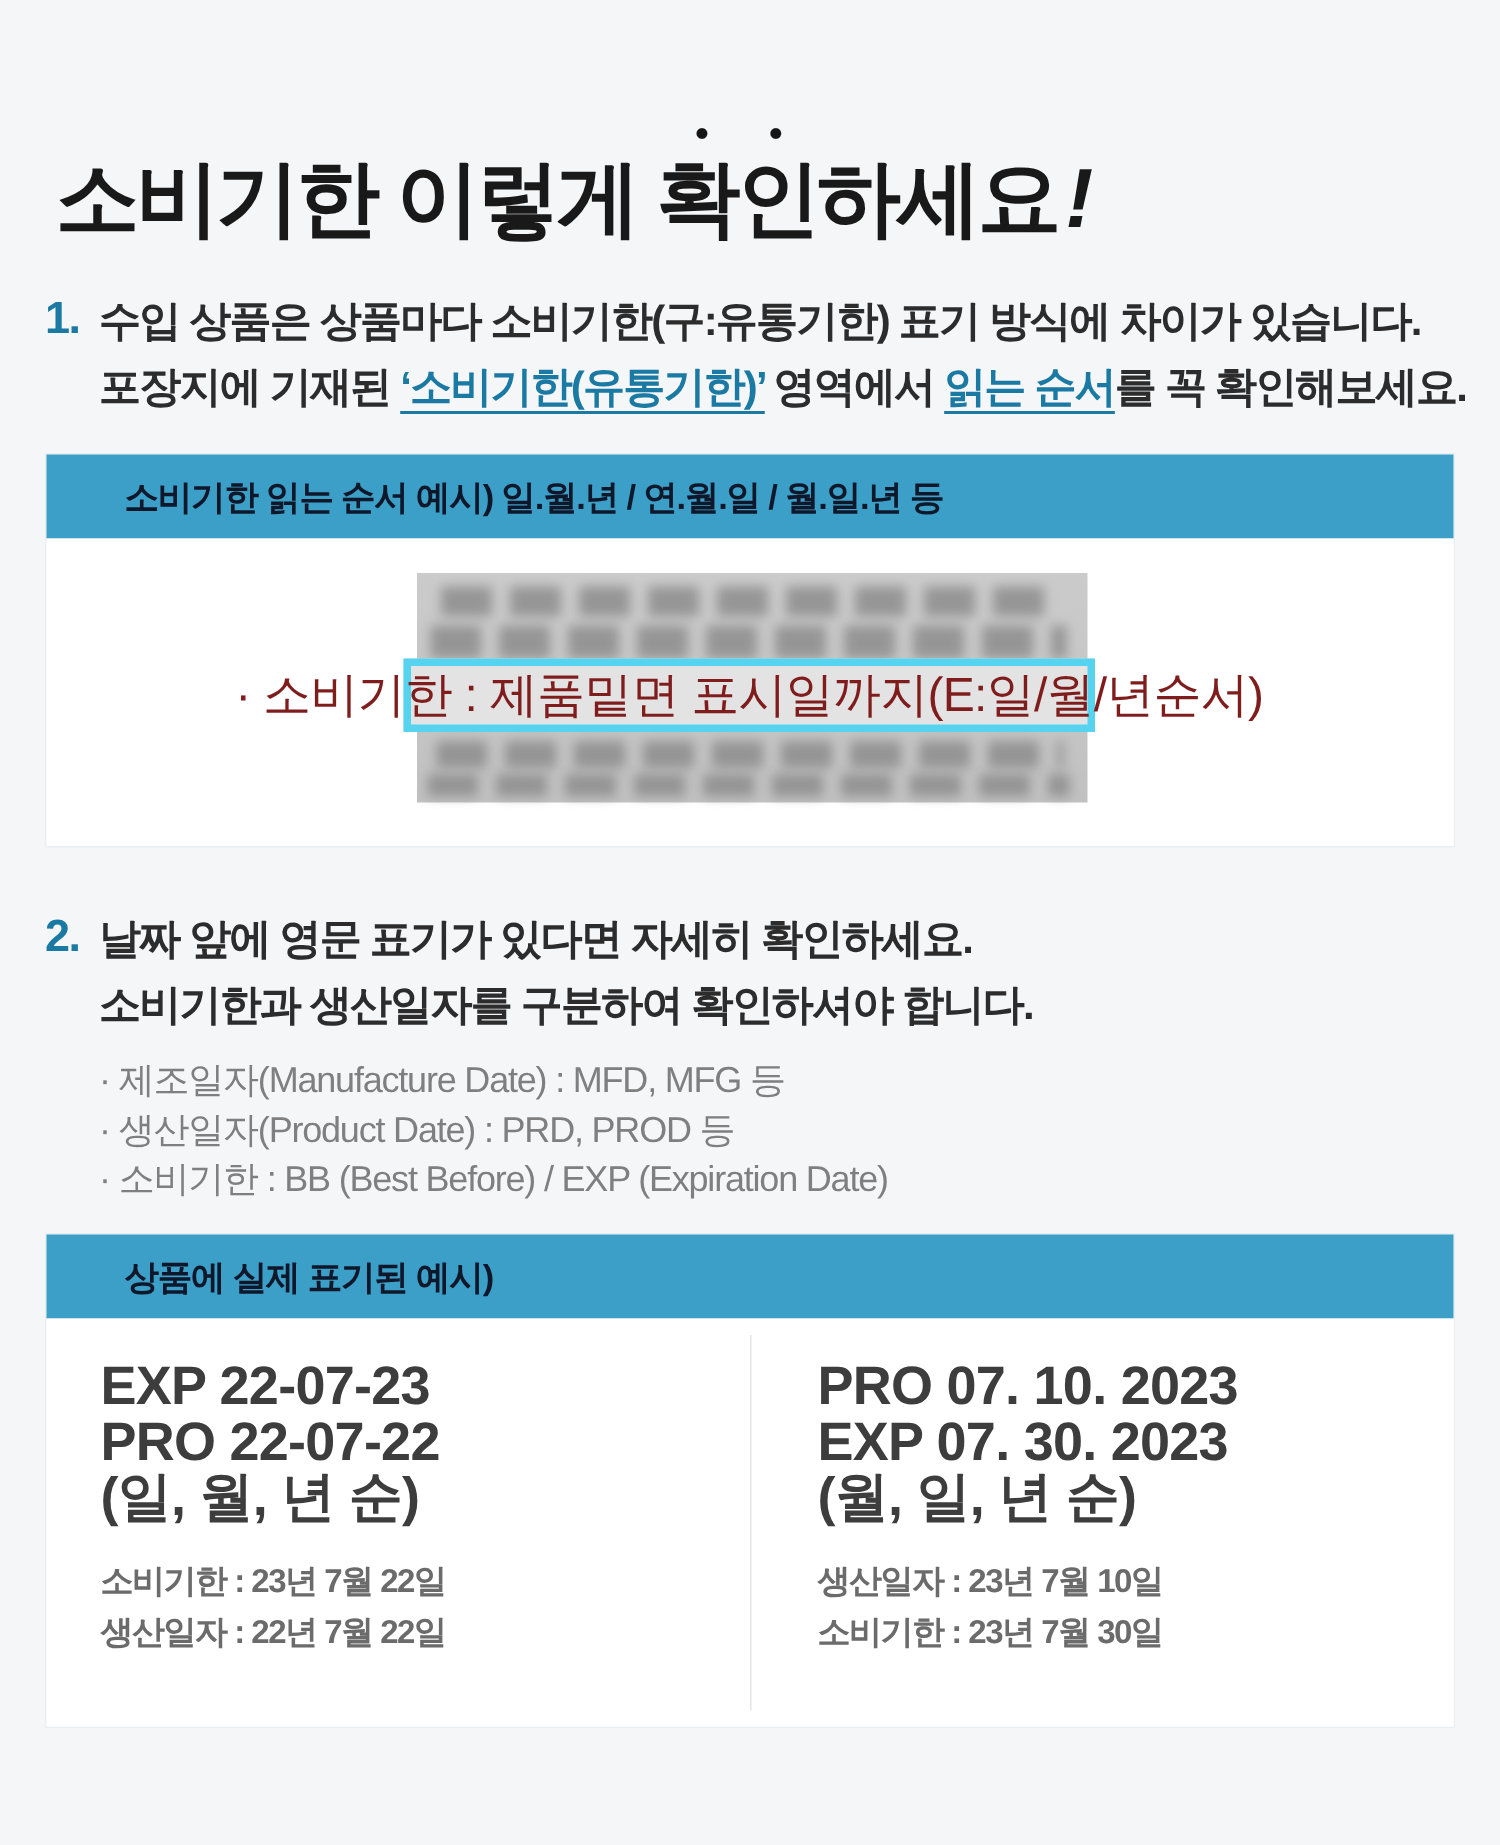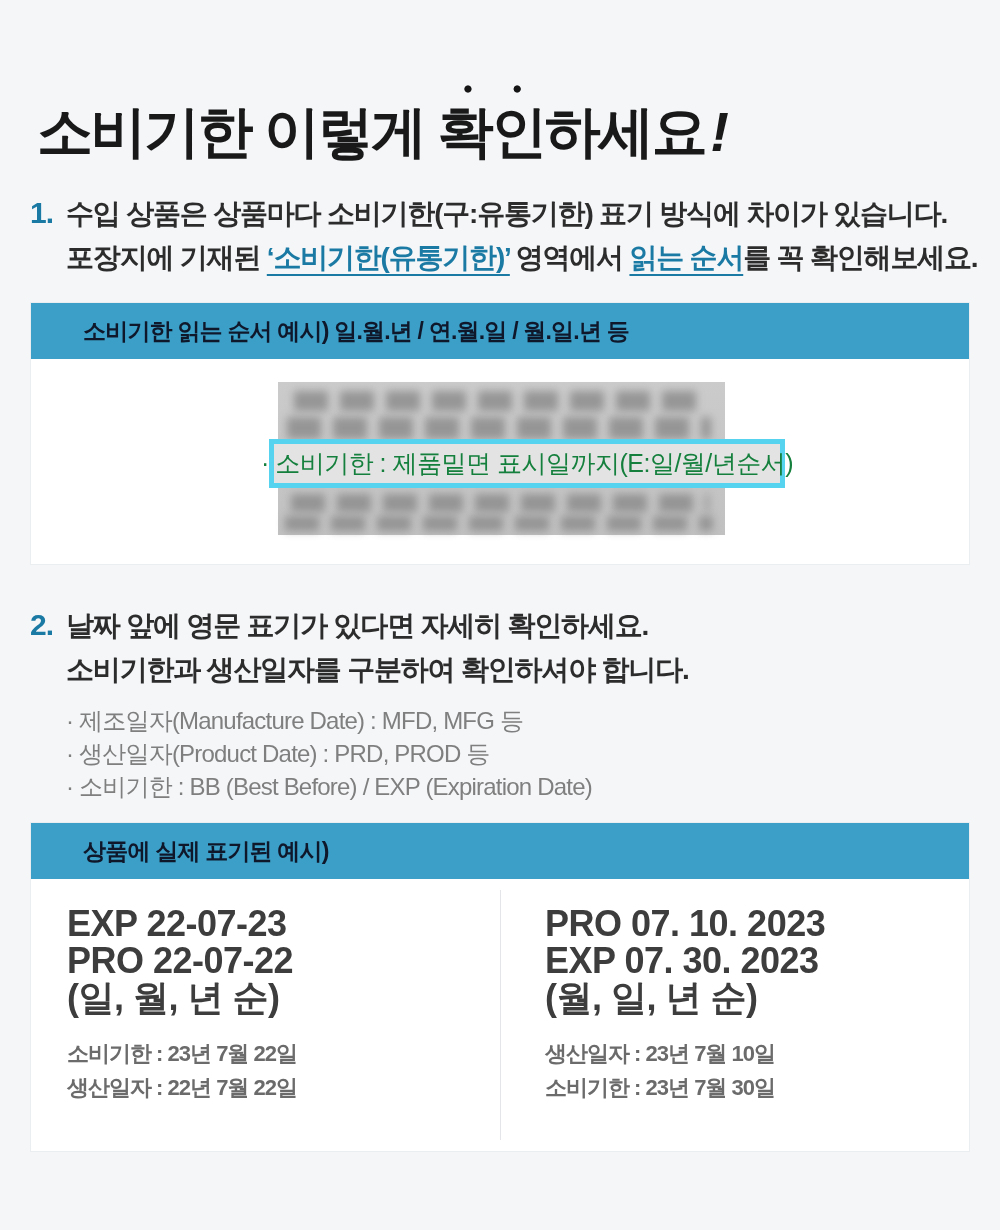--- a/index.html
+++ b/index.html
@@ -73,24 +73,24 @@
   }
   .blur-row{
     position:absolute;filter:blur(4px);opacity:0.75;
     background:repeating-linear-gradient(90deg,#858585 0 34px,transparent 34px 46px);
   }
   .br1{left:16px;top:9px;width:414px;height:20px;}
   .br2{left:9px;top:35px;width:424px;height:22px;}
   .br3{left:13px;top:112px;width:418px;height:18px;}
   .br4{left:7px;top:134px;width:428px;height:15px;}
   .highlight{
-    position:absolute;left:-9px;top:57px;width:516px;height:49px;
+    position:absolute;left:-9px;top:57px;width:461px;height:49px;
     background:#e3e3e3;border:5px solid var(--highlight-cyan);
     display:flex;align-items:center;justify-content:center;
-    font-size:25px;color:#15803d;letter-spacing:-0.5px;white-space:nowrap;
+    font-size:32px;color:#7f1d1d;letter-spacing:-0.5px;white-space:nowrap;
   }
 
   
   .col{padding-top:26px;}
   .col-left{width:469px;padding-left:36px;}
   .col-right{flex:1;padding-left:45px;}
   .divider{position:absolute;left:469px;top:11px;width:1px;height:250px;background:#e3e5e8;}
   .ex-bold{font-size:36px;font-weight:800;color:#3d3d3d;line-height:37px;letter-spacing:-0.5px;}
   .ex-gray{margin-top:21px;font-size:22px;font-weight:700;color:#6b6b6b;line-height:34px;letter-spacing:-1px;}
 </style>

